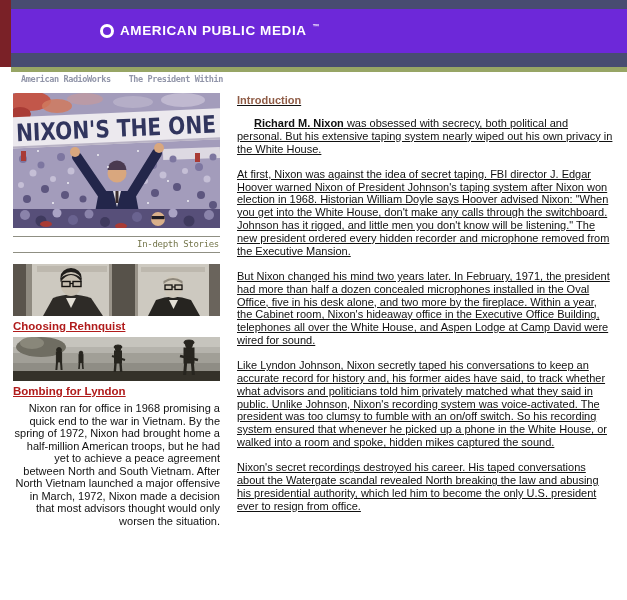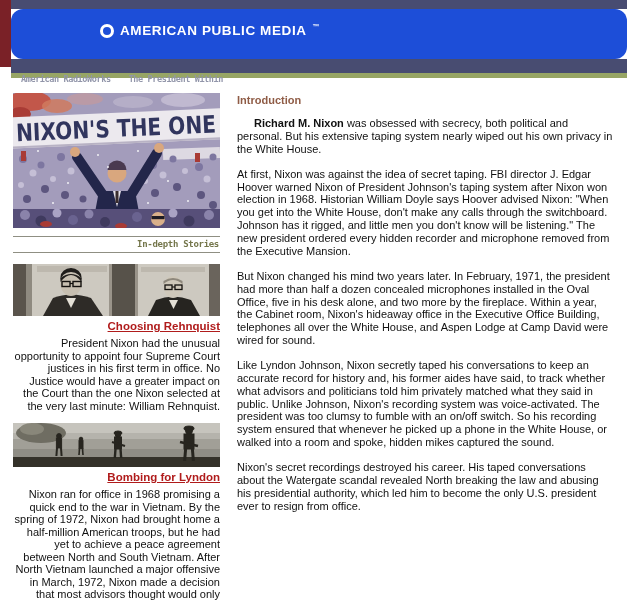--- a/index.html
+++ b/index.html
@@ -4,43 +4,43 @@
 <style>
   html,body{margin:0;padding:0;}
   body{
     width:627px;height:600px;position:relative;overflow:hidden;
     background:#ffffff;font-family:"Liberation Sans",sans-serif;color:#111;
   }
   
   .maroon-strip{position:absolute;left:0;top:0;width:11px;height:67px;background:#7a2127;}
   .header-bars{margin-left:11px;}
   .bar-navy-top{height:9px;background:#484c71;}
-  .bar-light{height:50px;background:#1d4ed8;position:relative;border-radius:12px;}
+  .bar-light{height:44px;background:#6d28d9;position:relative;}
   .bar-navy-bottom{height:14px;background:#484c71;}
   .bar-green{height:5px;background:#97a565;}
   .logo{position:absolute;left:89px;top:14px;display:flex;align-items:center;gap:6px;
         color:#fff;font-weight:bold;font-size:13.5px;letter-spacing:.6px;white-space:nowrap;}
   .logo-ring{width:8px;height:8px;border:3px solid #fff;border-radius:50%;display:inline-block;}
   .logo-tm{font-size:7px;vertical-align:top;position:relative;top:-4px;letter-spacing:0;}
   
   .top-nav{position:absolute;top:74px;left:21px;display:flex;gap:18px;
            font-family:"DejaVu Sans Mono",monospace;font-size:8.5px;font-weight:bold;
            letter-spacing:-0.4px;color:#9195a9;}
   .top-nav span{cursor:pointer;}
   
   .sidebar{position:absolute;left:13px;top:93px;width:207px;}
-  .main{position:absolute;left:237px;top:95px;width:377px;}
+  .main{position:absolute;left:237px;top:95px;width:377px;text-decoration:underline;}
   
   .img-block{display:block;width:207px;overflow:hidden;}
   .rule{border:none;border-top:1px solid #8f8f83;margin:0;}
   .indepth-wrap{margin-top:8px;}
   .indepth{ text-align:right;font-family:"DejaVu Sans Mono",monospace;font-size:9px;
-            font-weight:bold;letter-spacing:-0.3px;color:#74764b;padding:2px 1px 3px 0;}
+            font-weight:normal;letter-spacing:-0.3px;color:#74764b;padding:2px 1px 3px 0;}
   .judges{margin-top:11px;}
-  .story-link{display:block;text-align:right;color:#b01b1b;font-weight:bold;
+  .story-link{display:block;color:#b01b1b;font-weight:bold;
               font-size:11.5px;text-decoration:underline;margin-top:4px;line-height:13px;cursor:pointer;}
   .story-text{text-align:right;font-size:11px;line-height:12.5px;margin-top:4px;color:#111;}
   .soldiers{margin-top:4px;}
   
   .intro-heading{color:#8f5c46;font-weight:bold;font-size:11px;margin:0 0 11px 0;line-height:11px;}
   .para{font-size:11px;line-height:12.8px;margin:0 0 12.5px 0;}
   .bold{font-weight:bold;padding-left:17px;}
 </style>
 </head>
 <body>
@@ -188,21 +188,20 @@
 
     <path d="M135,52 L143,36 Q160,29 178,36 L187,52 Z" fill="#262420"></path>
     <path d="M156,36 L165,36 L160.5,45 Z" fill="#e4e0d6"></path>
     <ellipse cx="160" cy="23" rx="9.5" ry="11" fill="#cfc8ba"></ellipse>
     <path d="M150.5,20 Q160,12 169.5,20 L169.5,17 Q160,11 150.5,17 Z" fill="#8e887c"></path>
     <rect x="152" y="21" width="7" height="4.5" fill="none" stroke="#14120f" stroke-width="1.3"></rect>
     <rect x="162" y="21" width="7" height="4.5" fill="none" stroke="#14120f" stroke-width="1.3"></rect>
     <line x1="159" y1="23" x2="162" y2="23" stroke="#14120f" stroke-width="1.1"></line>
   </svg>
   <span class="story-link">Choosing Rehnquist</span>
-  <p class="story-text">President Nixon had the unusual opportunity to appoint four Supreme Court justices in his first term in office. No Justice would have a greater impact on the Court than the one Nixon selected at the very last minute: William Rehnquist.</p>
 
   <svg class="img-block soldiers" width="207" height="44" viewBox="0 0 207 44">
     <rect width="207" height="44" fill="#b5b3ac"></rect>
     <rect y="0" width="207" height="10" fill="#c6c4bd"></rect>
     <rect y="16" width="207" height="10" fill="#a19f97"></rect>
     <rect y="26" width="207" height="8" fill="#8f8d85"></rect>
     <rect y="34" width="207" height="10" fill="#343129"></rect>
     <ellipse cx="28" cy="10" rx="25" ry="10" fill="#6f6d62"></ellipse>
     <ellipse cx="19" cy="6" rx="12" ry="6" fill="#89877a"></ellipse>
 

